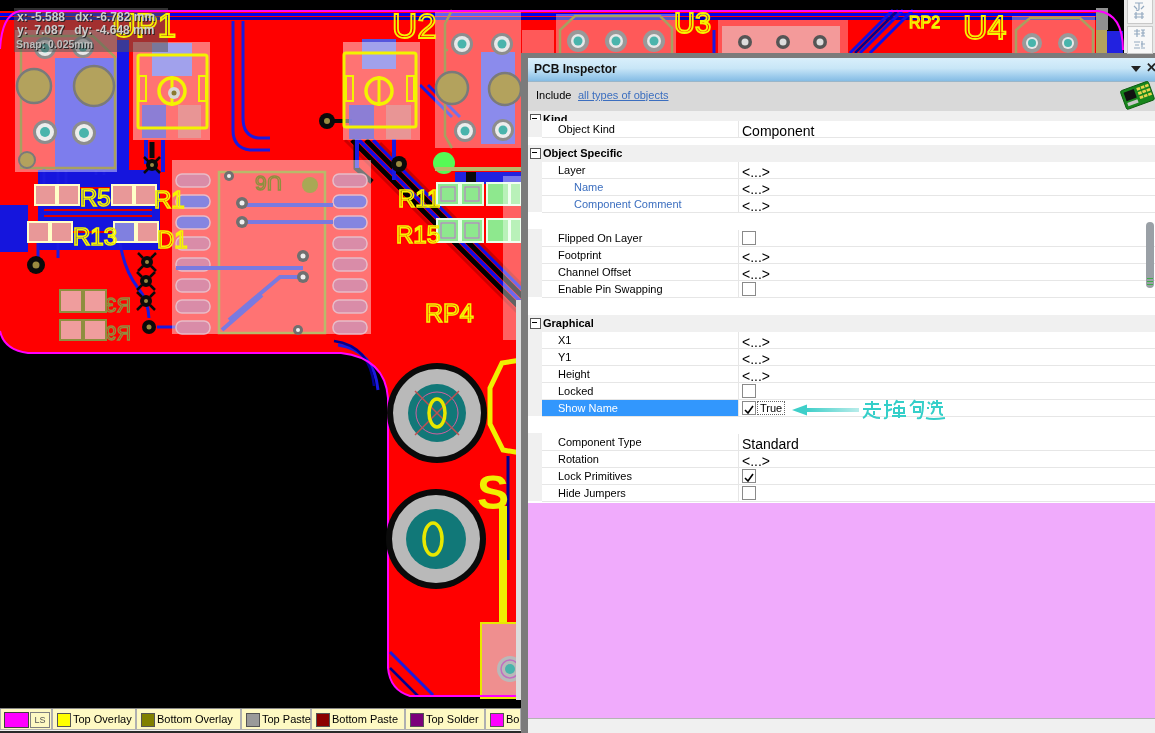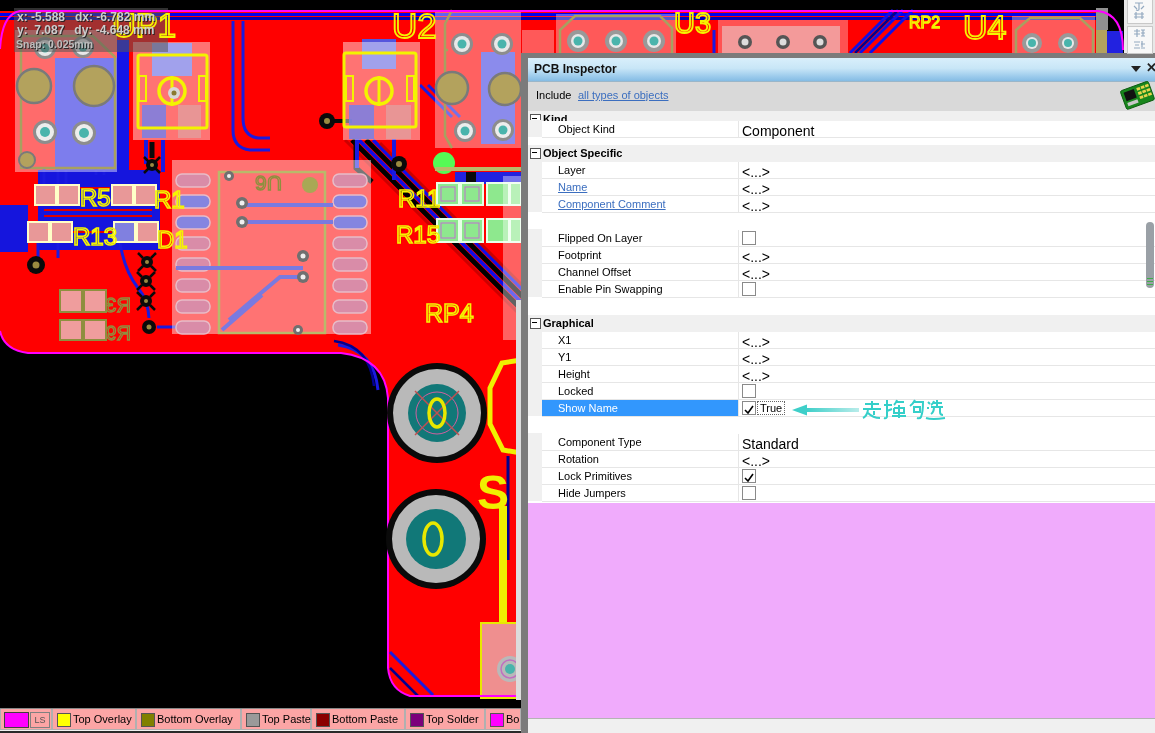--- a/index.html
+++ b/index.html
@@ -25,33 +25,33 @@
   .hdr{position:absolute;left:0;width:627px;height:17px;background:#f0f0f0;}
   .hdr .mi{position:absolute;left:2px;top:3px;width:9px;height:9px;border:1px solid #555;background:#fff;}
   .hdr .mi:after{content:"";position:absolute;left:1px;top:3px;width:5px;height:1px;background:#000;}
   .hdr .tx{position:absolute;left:15px;top:2px;font-size:11px;font-weight:bold;color:#000;}
   .row{position:absolute;left:14px;width:613px;height:17px;background:#fff;
        border-bottom:1px solid #e6e6e6;box-sizing:border-box;}
   .row .lab{position:absolute;left:16px;top:2px;font-size:11px;color:#000;white-space:nowrap;}
   .row .val{position:absolute;left:200px;top:2px;font-size:14px;color:#000;white-space:nowrap;}
   .row .cl{position:absolute;left:196px;top:0;width:1px;height:16px;background:#e6e6e6;}
   .row .gut{position:absolute;left:-14px;top:-1px;width:14px;height:17px;background:#f0f0f0;}
-  .row .lab.lnk{color:#3b6ebf;text-decoration:underline;}
+  .row .lab.lnk{color:#3b6ebf;margin-left:16px;}
   .cb{position:absolute;left:200px;top:1px;width:12px;height:12px;background:#fff;border:1px solid #8a8a8a;}
   .selbar{position:absolute;left:0;top:0;width:196px;height:16px;background:#3297fd;}
   .true{position:absolute;left:215px;top:1px;font-size:11px;color:#000;border:1px dotted #666;padding:0 2px;line-height:12px;}
   
   #sbt{position:absolute;left:625px;top:169px;width:8px;height:66px;background:#9aa0a6;border-radius:4px;}
   #sbt .g{position:absolute;left:1px;width:6px;height:1px;background:#3fae49;}
   
   #insb{position:absolute;left:7px;top:665px;width:627px;height:15px;background:#f0f0f0;border-top:1px solid #b4b4b4;}
   
   #ltabs{position:absolute;left:0;top:708px;width:521px;height:25px;background:#f0f0f0;border-top:1px solid #888;}
   #ltabs .dk{position:absolute;left:0;top:22px;width:521px;height:3px;background:#2a2a2a;}
-  .tab{position:absolute;top:0;height:21px;background:#fca5a5;border:1px solid #b0b0b0;border-top:none;box-sizing:border-box;}
+  .tab{position:absolute;top:0;height:21px;background:#fef9c3;border:1px solid #b0b0b0;border-top:none;box-sizing:border-box;}
   .tab .sw{position:absolute;left:4px;top:4px;width:12px;height:12px;border:1px solid #555;}
   .tab .tx{position:absolute;left:20px;top:4px;font-size:11px;color:#000;white-space:nowrap;}
   
   #vtabs{position:absolute;left:1124px;top:0;width:31px;height:53px;background:#e8e8e8;}
   .vtab{position:absolute;left:3px;width:24px;background:#f8f8f8;border:1px solid #c8c8c8;}
 </style>
 </head>
 <body>
 <div id="page">
 

